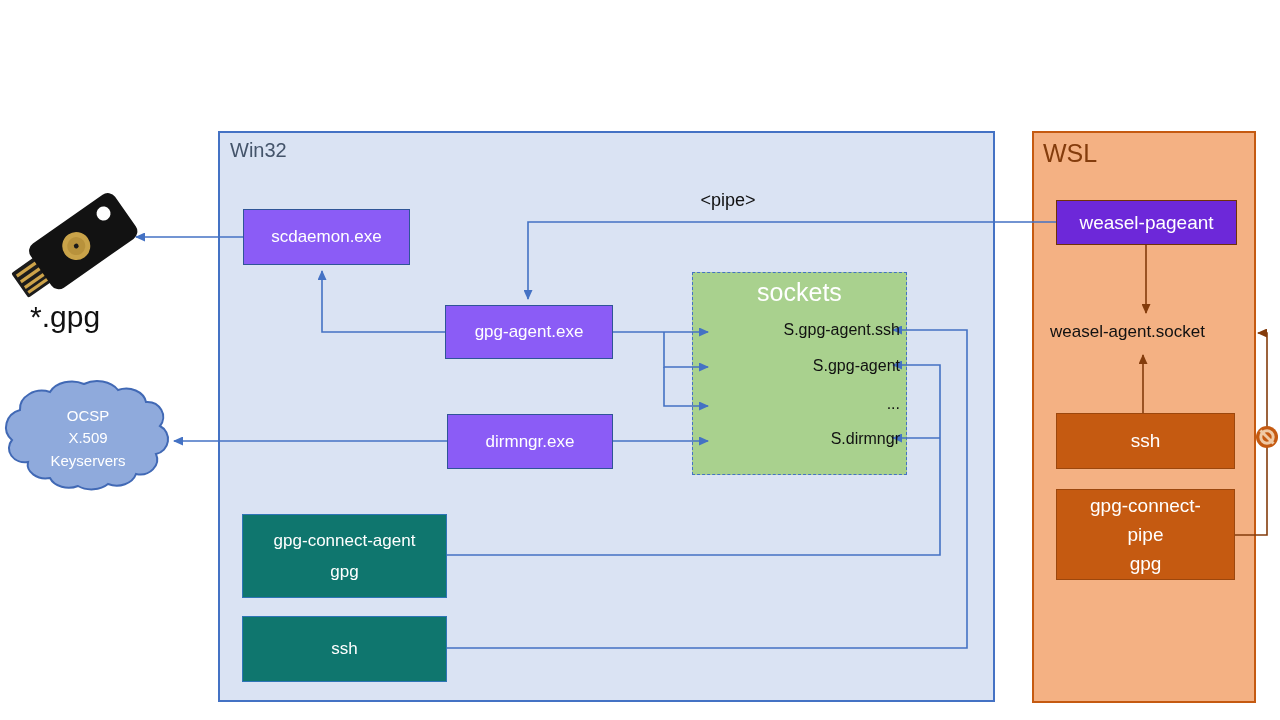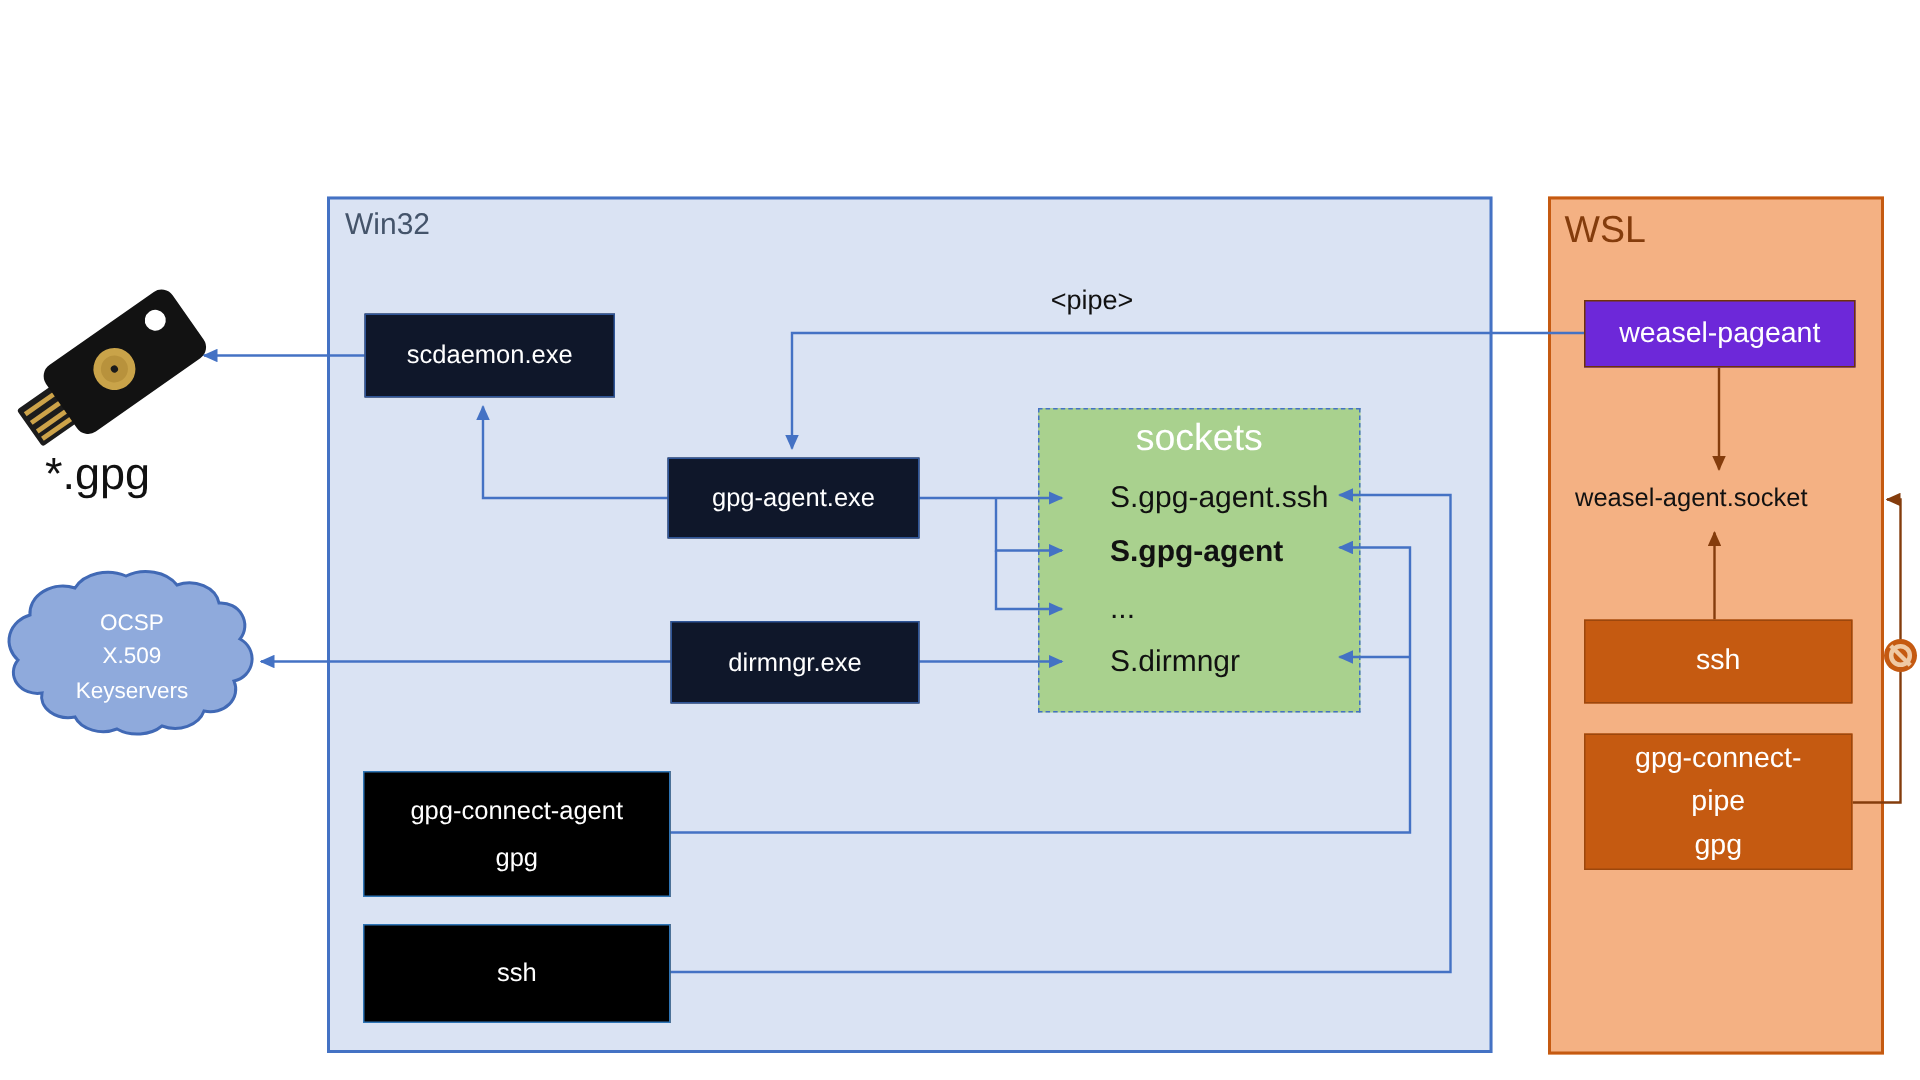--- a/index.html
+++ b/index.html
@@ -10,42 +10,42 @@
   .abs{position:absolute;}
   
   #win32{left:218px;top:131px;width:777px;height:571px;background:#DAE3F3;border:2px solid #4472C4;box-sizing:border-box;}
   #wsl{left:1032px;top:131px;width:224px;height:572px;background:#F4B183;border:2px solid #C55A11;box-sizing:border-box;}
   #sockets{left:692px;top:272px;width:215px;height:203px;background:#A9D18E;border:1.5px dashed #4472C4;box-sizing:border-box;}
   
   #wires{left:0;top:0;width:1280px;height:720px;pointer-events:none;}
   
   .pbox{display:flex;align-items:center;justify-content:center;text-align:center;
         color:#ffffff;font-size:17px;line-height:1.25;box-sizing:border-box;}
-  .blue{background:#0f172a;border:1px solid #2F5597;justify-content:center;}
-  .cyan{background:#000000;border:1px solid #2E75B6;}
+  .blue{background:#8b5cf6;border:1px solid #2F5597;justify-content:center;}
+  .cyan{background:#0f766e;border:1px solid #2E75B6;}
   .orange{background:#C55A11;border:1px solid #9C470D;}
   .darkbrown{background:#6d28d9;border:1px solid #6E3109;}
   #scdaemon{left:243px;top:209px;width:167px;height:56px;}
   #gpgagent{left:445px;top:305px;width:168px;height:54px;}
   #dirmngr{left:447px;top:414px;width:166px;height:55px;}
   #w32connect{left:242px;top:514px;width:205px;height:84px;flex-direction:column;line-height:31px;}
   #w32ssh{left:242px;top:616px;width:205px;height:66px;}
   #weaselpageant{left:1056px;top:200px;width:181px;height:45px;font-size:19px;}
   #wslssh{left:1056px;top:413px;width:179px;height:56px;font-size:19px;}
   #wslconnect{left:1056px;top:489px;width:179px;height:91px;font-size:19px;flex-direction:column;line-height:29px;}
   
   #lbl-win32{left:230px;top:139px;font-size:20px;color:#44546A;}
   #lbl-wsl{left:1043px;top:139px;font-size:25px;color:#843C0C;}
   #lbl-pipe{left:648px;top:190px;width:160px;text-align:center;font-size:18px;color:#111111;}
   #lbl-wsocket{left:1050px;top:322px;width:190px;text-align:left;font-size:17px;color:#111111;}
   #lbl-gpgfiles{left:30px;top:300px;font-size:30px;color:#111111;}
   #sockets-title{left:692px;top:278px;width:215px;text-align:center;font-size:25px;color:#ffffff;}
-  .sock-item{left:740px;width:160px;font-size:20px;color:#111111;}
+  .sock-item{left:740px;width:160px;font-size:16px;color:#111111;text-align:right;}
   #sock0{top:321px;}
-  #sock1{top:357px;font-weight:bold;}
+  #sock1{top:357px;}
   #sock2{top:395px;}
   #sock3{top:430px;}
   .cloud-line{left:18px;width:140px;text-align:center;font-size:15px;color:#ffffff;}
   #cloud0{top:407px;}
   #cloud1{top:429px;}
   #cloud2{top:452px;}
 </style>
 </head>
 <body>
 

